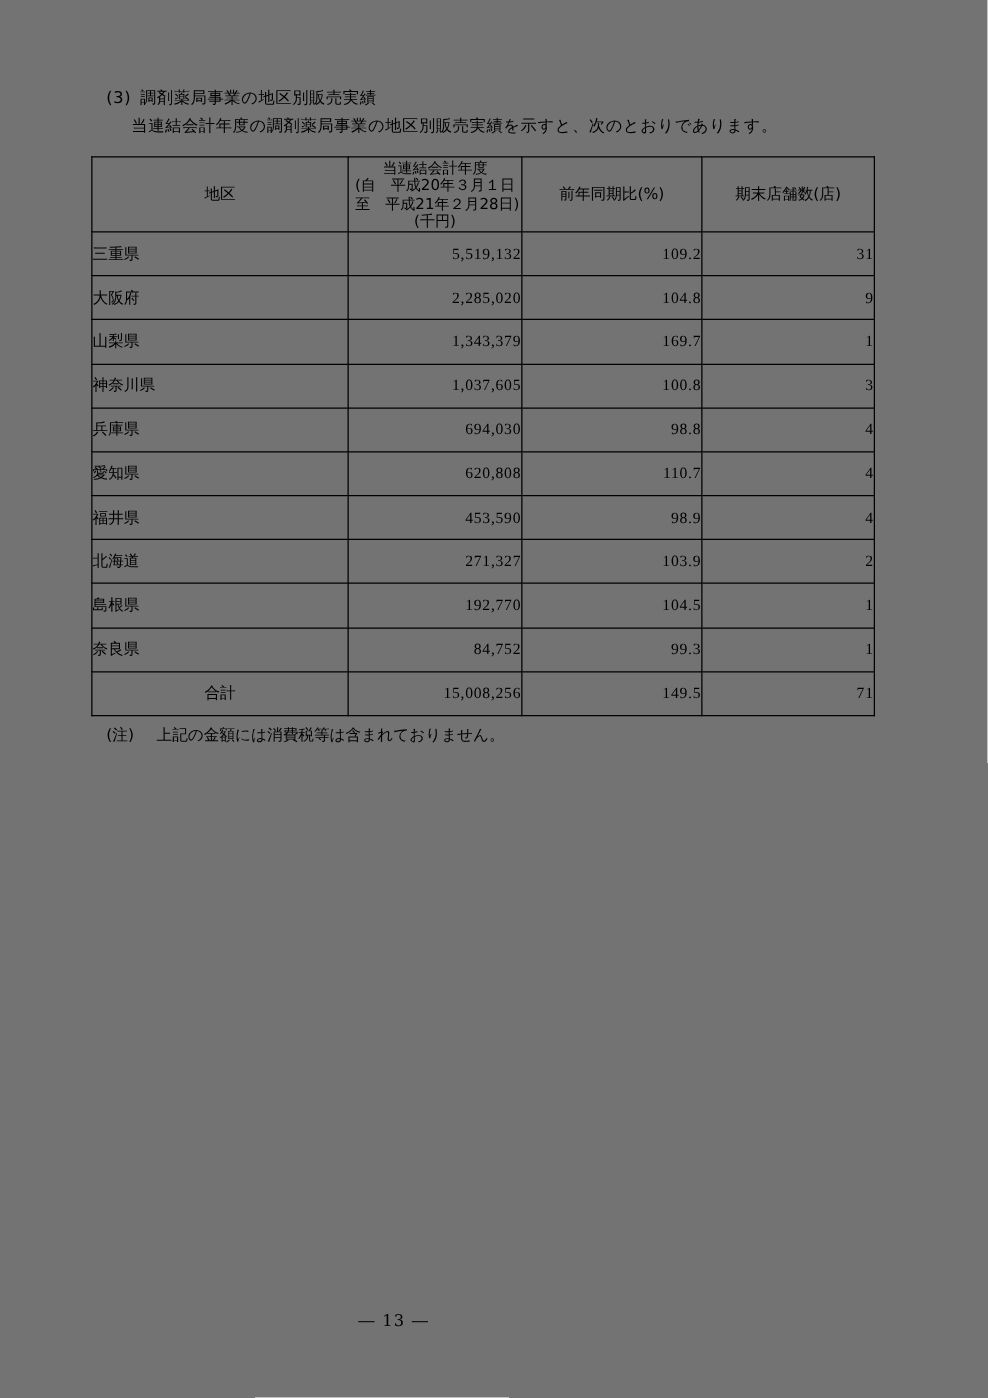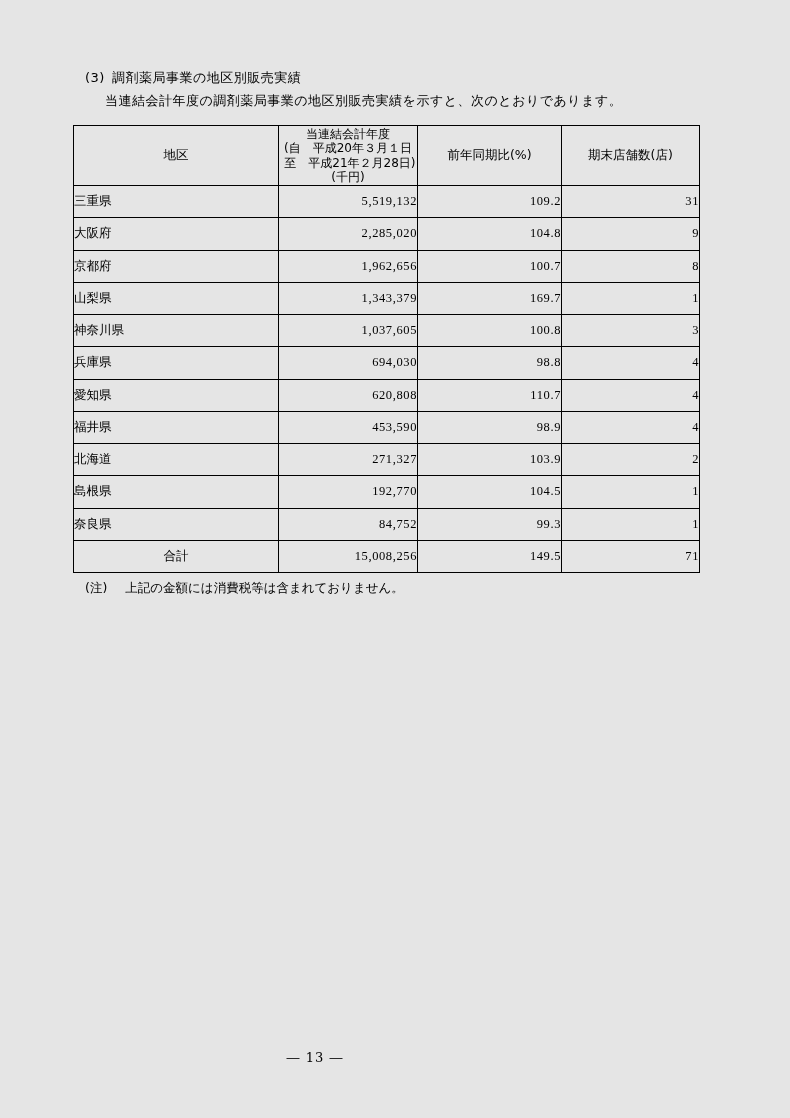--- a/index.html
+++ b/index.html
@@ -1,17 +1,17 @@
 <!DOCTYPE html>
 <html lang="ja"><head>
 <meta charset="utf-8">
 <style>
   html,body{margin:0;padding:0;background:#fff;}
   .page{
-    position:relative;width:790px;height:1118px;background:#e5e5e5;
+    position:relative;width:790px;height:1118px;background:#737373;
     font-family:"DejaVu Sans",sans-serif;color:#000;overflow:hidden;
   }
   .heading-line1{position:absolute;left:85px;top:69px;font-size:13px;letter-spacing:0.5px;white-space:pre;}
   .heading-line1 .sec-no{margin-right:7px;}
   .heading-line2{position:absolute;left:105px;top:92px;font-size:13px;letter-spacing:0.5px;white-space:pre;}
 
   table.sales{
     position:absolute;left:73px;top:125px;width:626px;height:448px;
     border-collapse:collapse;table-layout:fixed;font-size:12.5px;
   }
@@ -68,26 +68,20 @@
         <td class="num">109.2</td>
         <td class="num">31</td>
       </tr>
       <tr>
         <td class="region">大阪府</td>
         <td class="num">2,285,020</td>
         <td class="num">104.8</td>
         <td class="num">9</td>
       </tr>
       <tr>
-        <td class="region">京都府</td>
-        <td class="num">1,962,656</td>
-        <td class="num">100.7</td>
-        <td class="num">8</td>
-      </tr>
-      <tr>
         <td class="region">山梨県</td>
         <td class="num">1,343,379</td>
         <td class="num">169.7</td>
         <td class="num">1</td>
       </tr>
       <tr>
         <td class="region">神奈川県</td>
         <td class="num">1,037,605</td>
         <td class="num">100.8</td>
         <td class="num">3</td>

